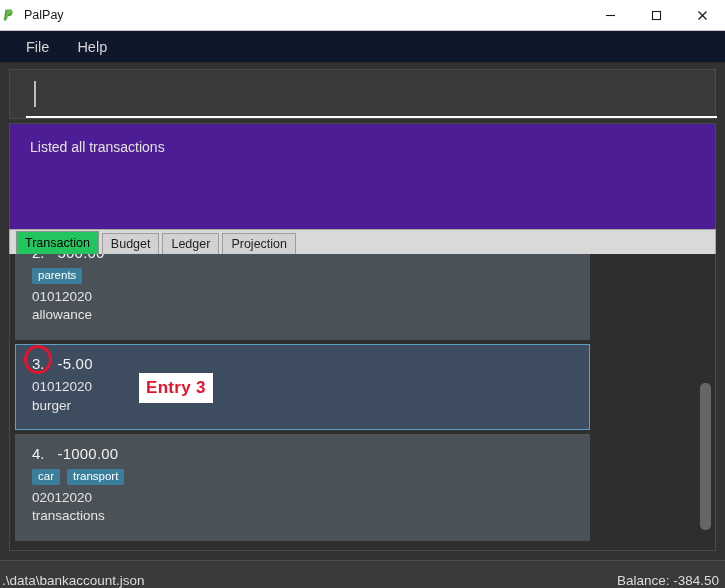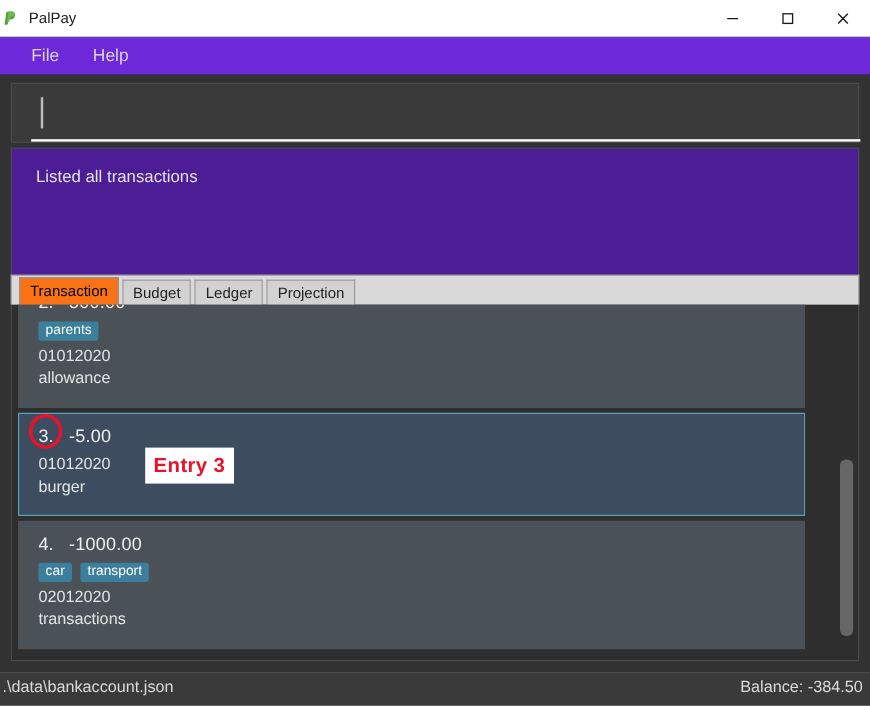--- a/index.html
+++ b/index.html
@@ -72,21 +72,21 @@
     cursor: default;
   }
   .win-btn svg { display: block; }
 
   
   .menubar {
     position: absolute;
     left: 0; top: 31px;
     width: 725px;
     height: 32px;
-    background: #6d28d9;
+    background: #0f172a;
     display: flex;
     align-items: center;
     padding-left: 14px;
     box-sizing: border-box;
     gap: 4px;
     border-bottom: 1px solid #2b2b2b;
   }
   .menu-item {
     color: #d6d6d6;
     font-size: 14.5px;
@@ -181,21 +181,21 @@
     font-size: 12.5px;
     color: #1f1f1f;
     background: #d2d2d2;
     border: 1px solid #9d9d9d;
     border-bottom: none;
     box-sizing: border-box;
     cursor: default;
     white-space: nowrap;
   }
   .tab.active {
-    background: #f97316;
+    background: #22c55e;
     height: 23px;
     border-color: #8f8f8f;
     color: #000000;
   }
 
   
   .list-frame {
     position: absolute;
     left: 9px;
     top: 254px;
@@ -204,21 +204,21 @@
     background: #2e2e2e;
     border: 1px solid #4a4a4a;
     border-top: none;
     box-sizing: border-box;
     overflow: hidden;
   }
   .list-viewport {
     position: absolute;
     left: 5px;
     top: 0px;
-    width: 656px;
+    width: 575px;
     height: 297px;
     overflow: hidden;
   }
   .tx-row {
     position: relative;
     background: #4b5257;
     box-sizing: border-box;
     padding: 10px 16px 14px 16px;
     border: 1px solid transparent;
     margin-bottom: 4px;
@@ -270,21 +270,21 @@
     top: 345px;
     width: 28px;
     height: 29px;
     border: 3px solid #e8122a;
     border-radius: 50%;
     box-sizing: border-box;
     pointer-events: none;
   }
   .annot-label {
     position: absolute;
-    left: 121px;
+    left: 139px;
     top: 373px;
     background: #ffffff;
     color: #e8122a;
     font-weight: bold;
     font-size: 17px;
     line-height: 1;
     padding: 6px 7px 7px 7px;
     letter-spacing: 0.3px;
     pointer-events: none;
   }
@@ -312,23 +312,23 @@
   .statusbar {
     position: absolute;
     left: 0;
     bottom: 0;
     width: 725px;
     height: 28px;
     background: #3a3a3a;
     border-top: 1px solid #4c4c4c;
     box-sizing: border-box;
     display: flex;
-    align-items: flex-start;
+    align-items: flex-end;
     justify-content: space-between;
-    padding: 4px 6px 0 2px;
+    padding: 16px 6px 0 2px;
   }
   .status-left {
     color: #dcdcdc;
     font-size: 13.5px;
     white-space: nowrap;
   }
   .status-right {
     color: #dcdcdc;
     font-size: 13.5px;
     white-space: nowrap;

